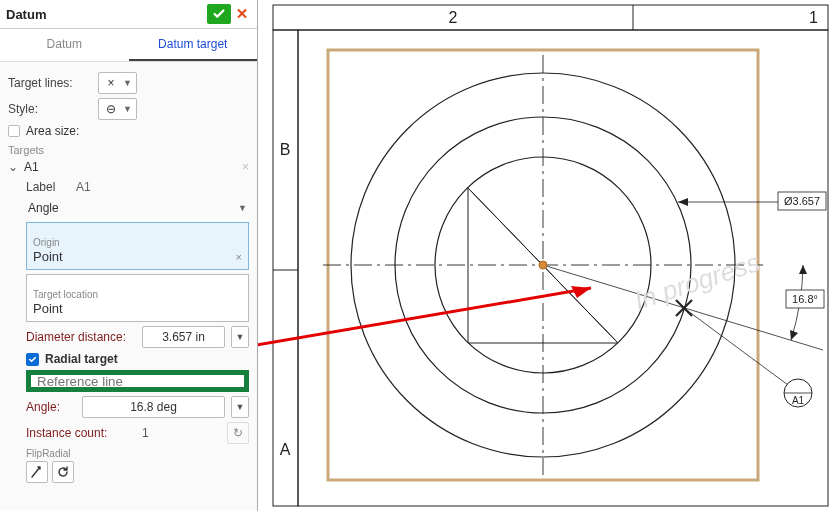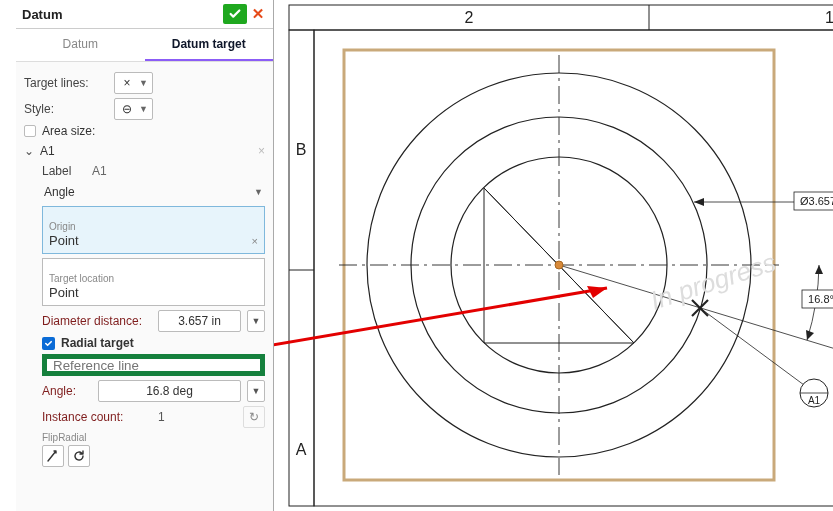--- a/index.html
+++ b/index.html
@@ -14,21 +14,20 @@
     overflow: hidden;
     display: flex;
   }
   .panel {
     width: 258px;
     height: 511px;
     border-right: 1px solid #aaa;
     display: flex;
     flex-direction: column;
     background: #fafafa;
-    margin-left: 16px;
   }
   .panel-header {
     display: flex;
     align-items: center;
     justify-content: space-between;
     padding: 4px 6px;
     border-bottom: 1px solid #ccc;
     background: #fff;
   }
   .panel-title {
@@ -63,23 +62,23 @@
     background: #fff;
   }
   .tab {
     flex: 1;
     text-align: center;
     padding: 8px 0;
     cursor: pointer;
     color: #888;
   }
   .tab.active {
-    color: #0f172a;
-    font-weight: 700;
-    border-bottom: 2px solid #8b5cf6;
+    color: #1d4ed8;
+    font-weight: 400;
+    border-bottom: 2px solid #404040;
   }
   .form-body {
     padding: 6px 8px;
     overflow: auto;
     flex: 1;
   }
   .row {
     display: flex;
     align-items: center;
     margin: 4px 0;
@@ -252,20 +251,21 @@
         <span class="glyph">⊖</span>
         <span class="caret">▼</span>
       </div>
     </div>
 
     <div class="checkbox-row">
       <div class="fake-checkbox"></div>
       <span>Area size:</span>
     </div>
 
+    <div class="section-label">Targets</div>
 
     <div class="tree-node">
       <span class="tog">⌄</span>
       <span>A1</span>
       <span class="close-x">×</span>
     </div>
 
     <div class="indent">
       <div class="row">
         <span class="row-label" style="width:50px">Label</span>

